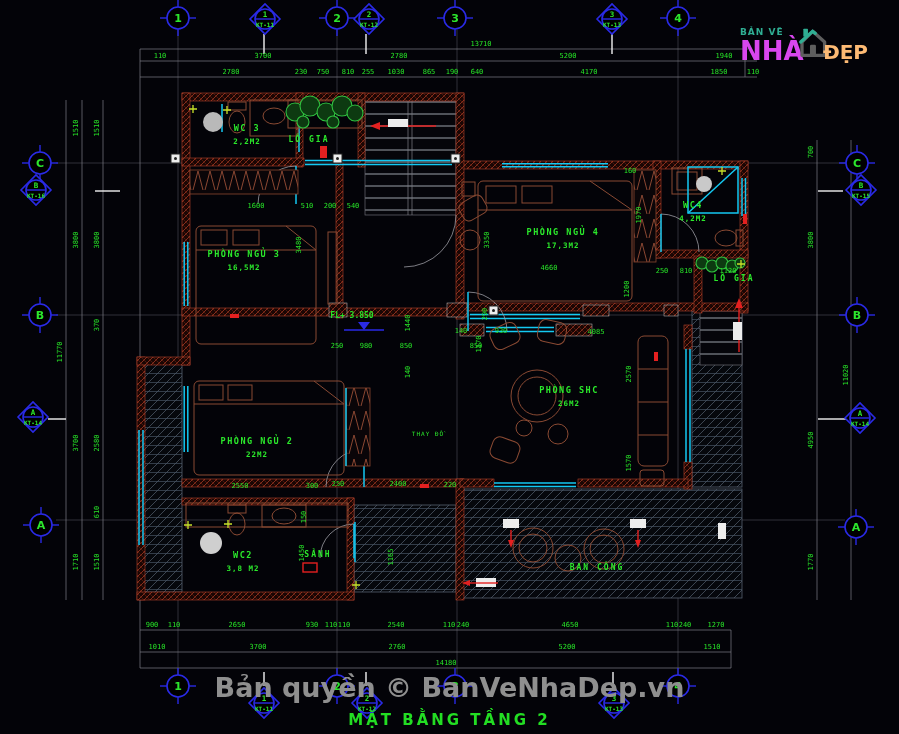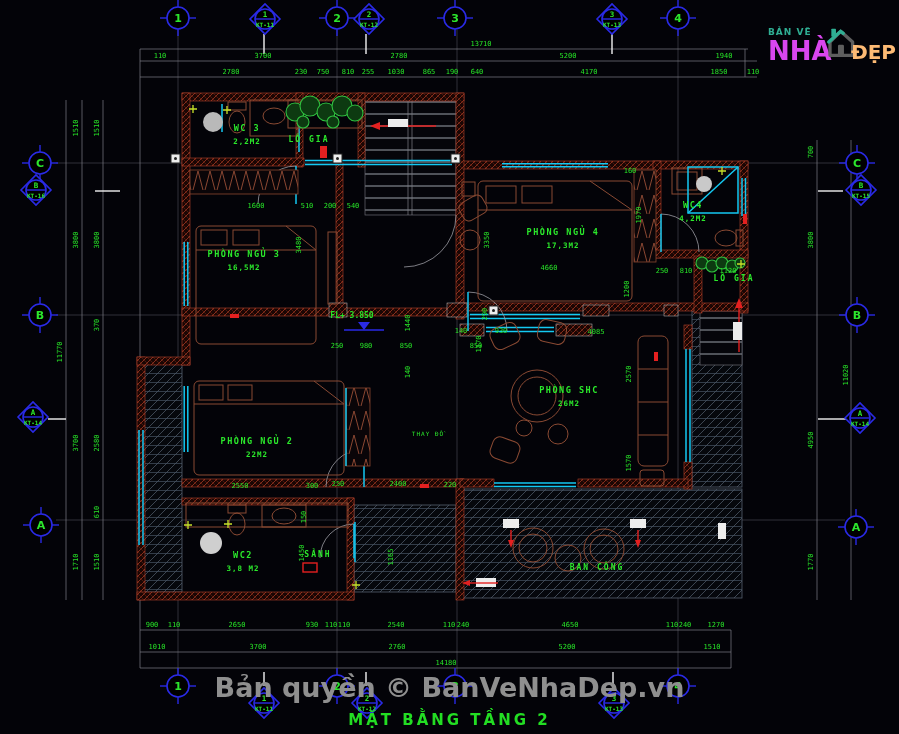--- a/index.html
+++ b/index.html
@@ -33,21 +33,21 @@
   .pier{fill:url(#wh);stroke:#c8c8c8;stroke-width:.5;}
   .hatch{fill:url(#fh);stroke:#55606e;stroke-width:.8;}
   .tread{fill:url(#tr);stroke:#6a6a72;stroke-width:.7;}
   
   .watermark{position:absolute;left:352px;top:406px;width:200px;font-size:26px;font-weight:bold;
              color:#969696;font-family:"DejaVu Sans",sans-serif;letter-spacing:0;}
   .footer{position:absolute;left:0;top:672px;width:899px;text-align:center;pointer-events:none;}
   .copy{font-size:27px;font-weight:bold;color:#8f8f8f;font-family:"DejaVu Sans",sans-serif;}
   .dtitle{font-size:15px;font-weight:bold;color:#23dd23;letter-spacing:3px;margin-top:8px;
           font-family:"DejaVu Sans",sans-serif;}
-  .logo{position:absolute;left:768px;top:8px;width:128px;height:56px;display:flex;align-items:flex-end;}
+  .logo{position:absolute;left:740px;top:8px;width:128px;height:56px;display:flex;align-items:flex-end;}
   .logo-col{display:flex;flex-direction:column;align-items:flex-start;line-height:1;}
   .logo-small{font-size:9px;font-weight:bold;color:#2fae93;letter-spacing:1px;margin-bottom:1px;}
   .logo-big{font-size:26px;font-weight:900;color:#d946ef;letter-spacing:0;}
   .logo-dep{font-size:20px;font-weight:700;color:#fdba74;margin-left:-4px;}
   .logo-house{margin-left:-6px;margin-bottom:-2px;}
 </style>
 </head>
 <body>
 
 <div class="stage">

